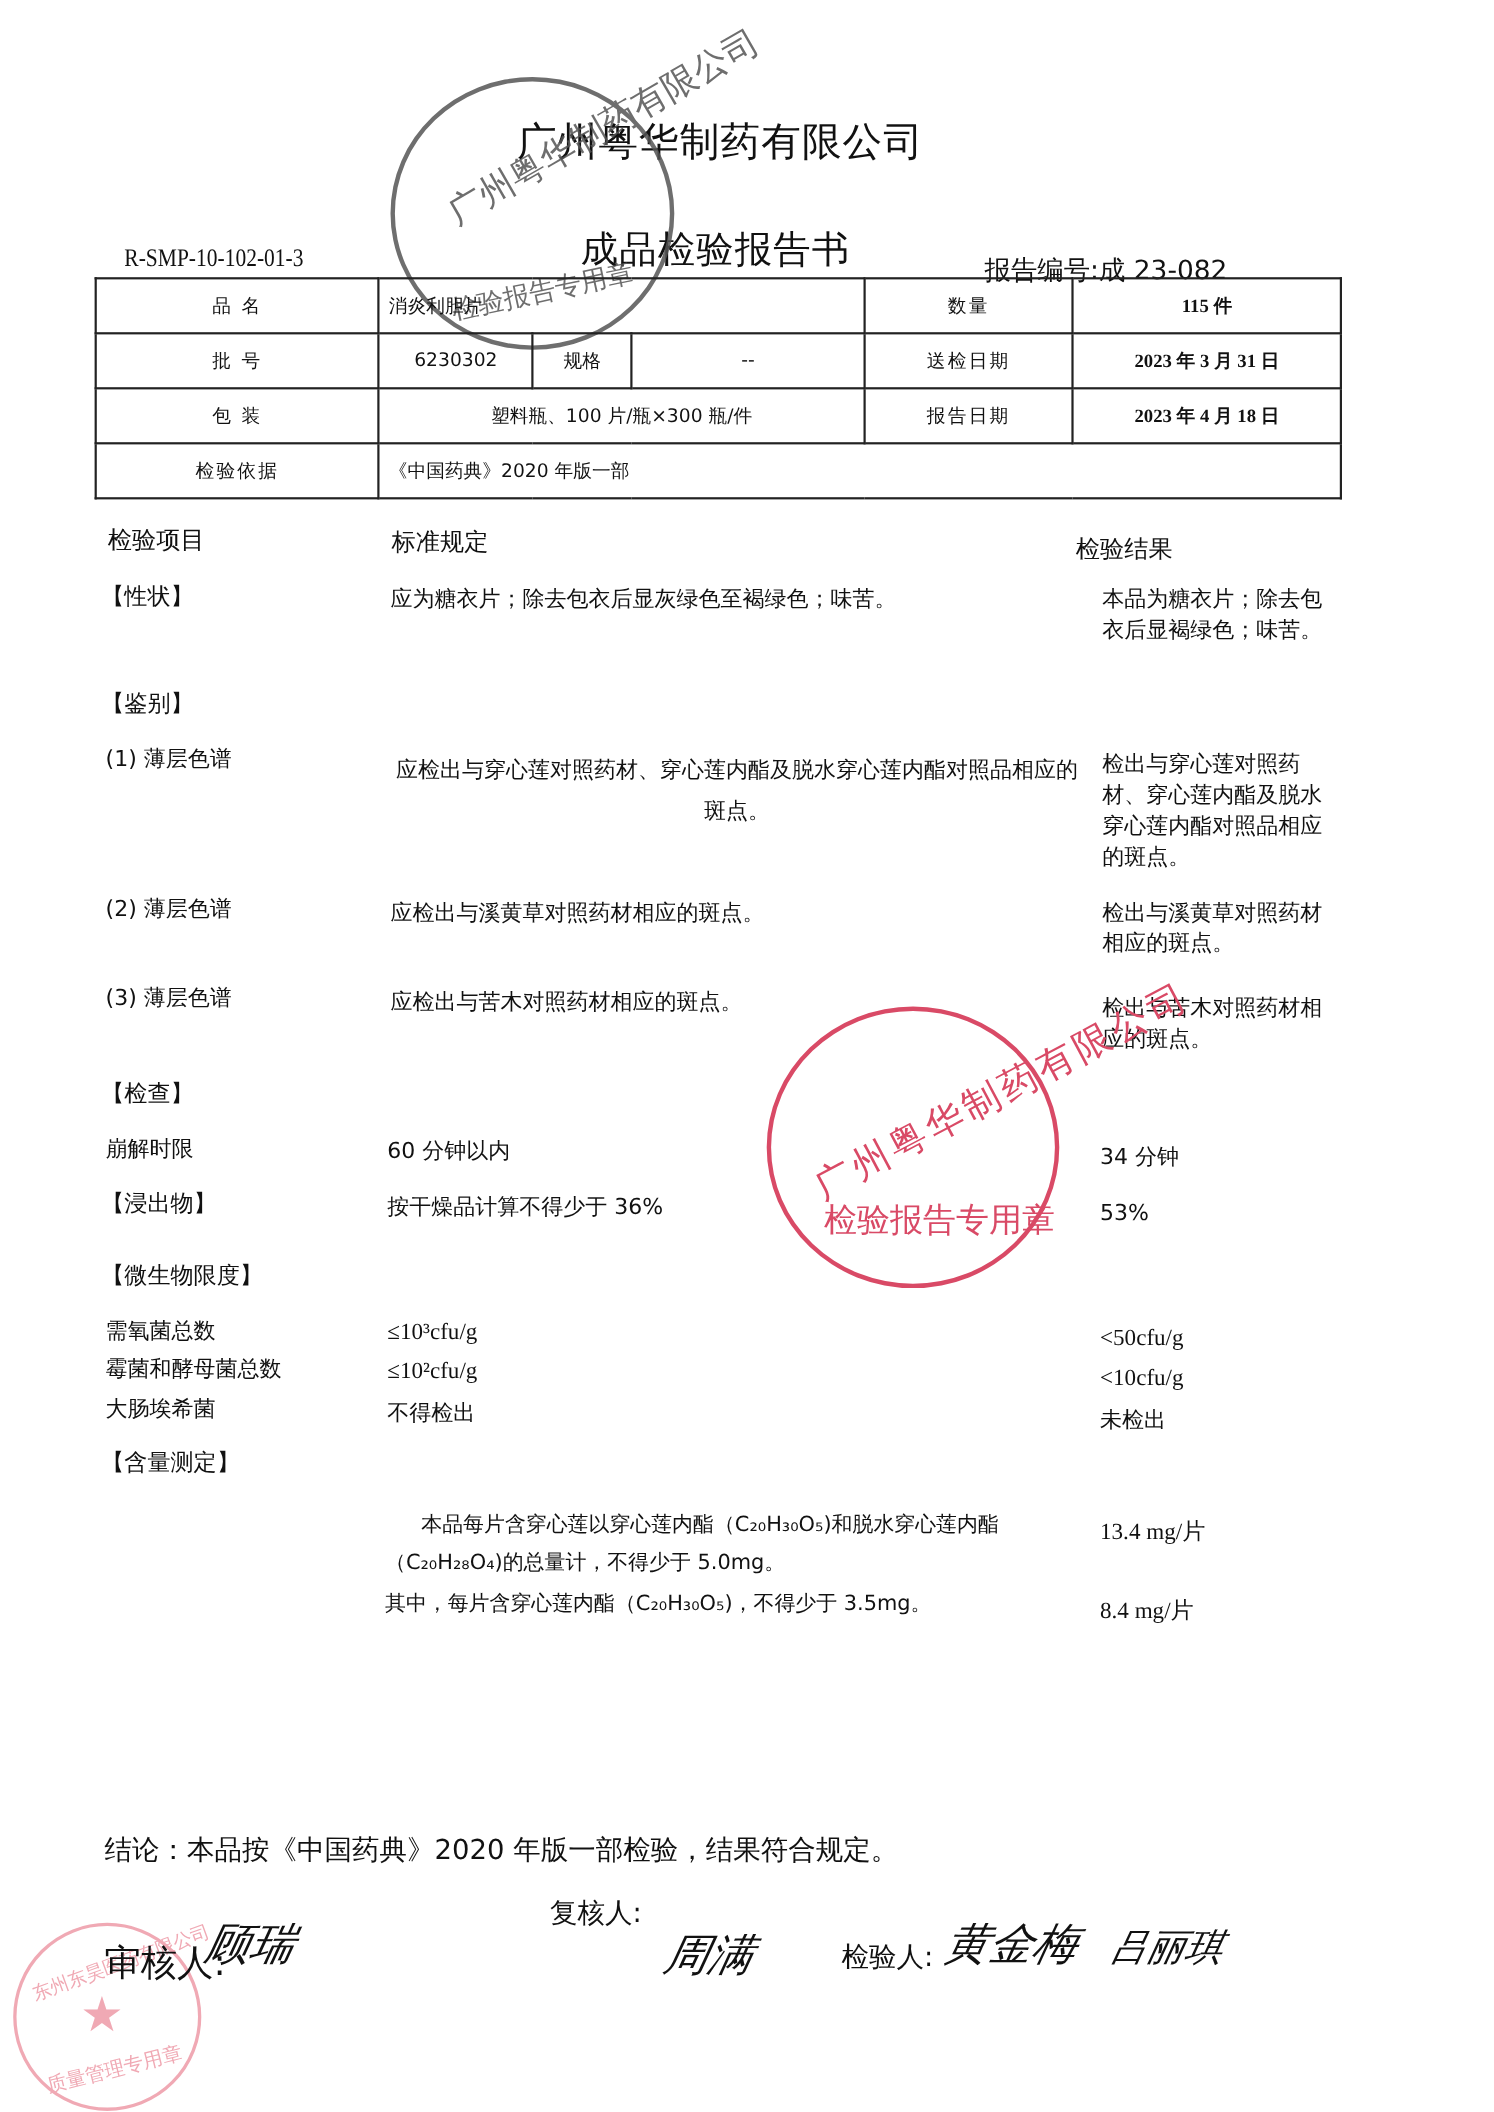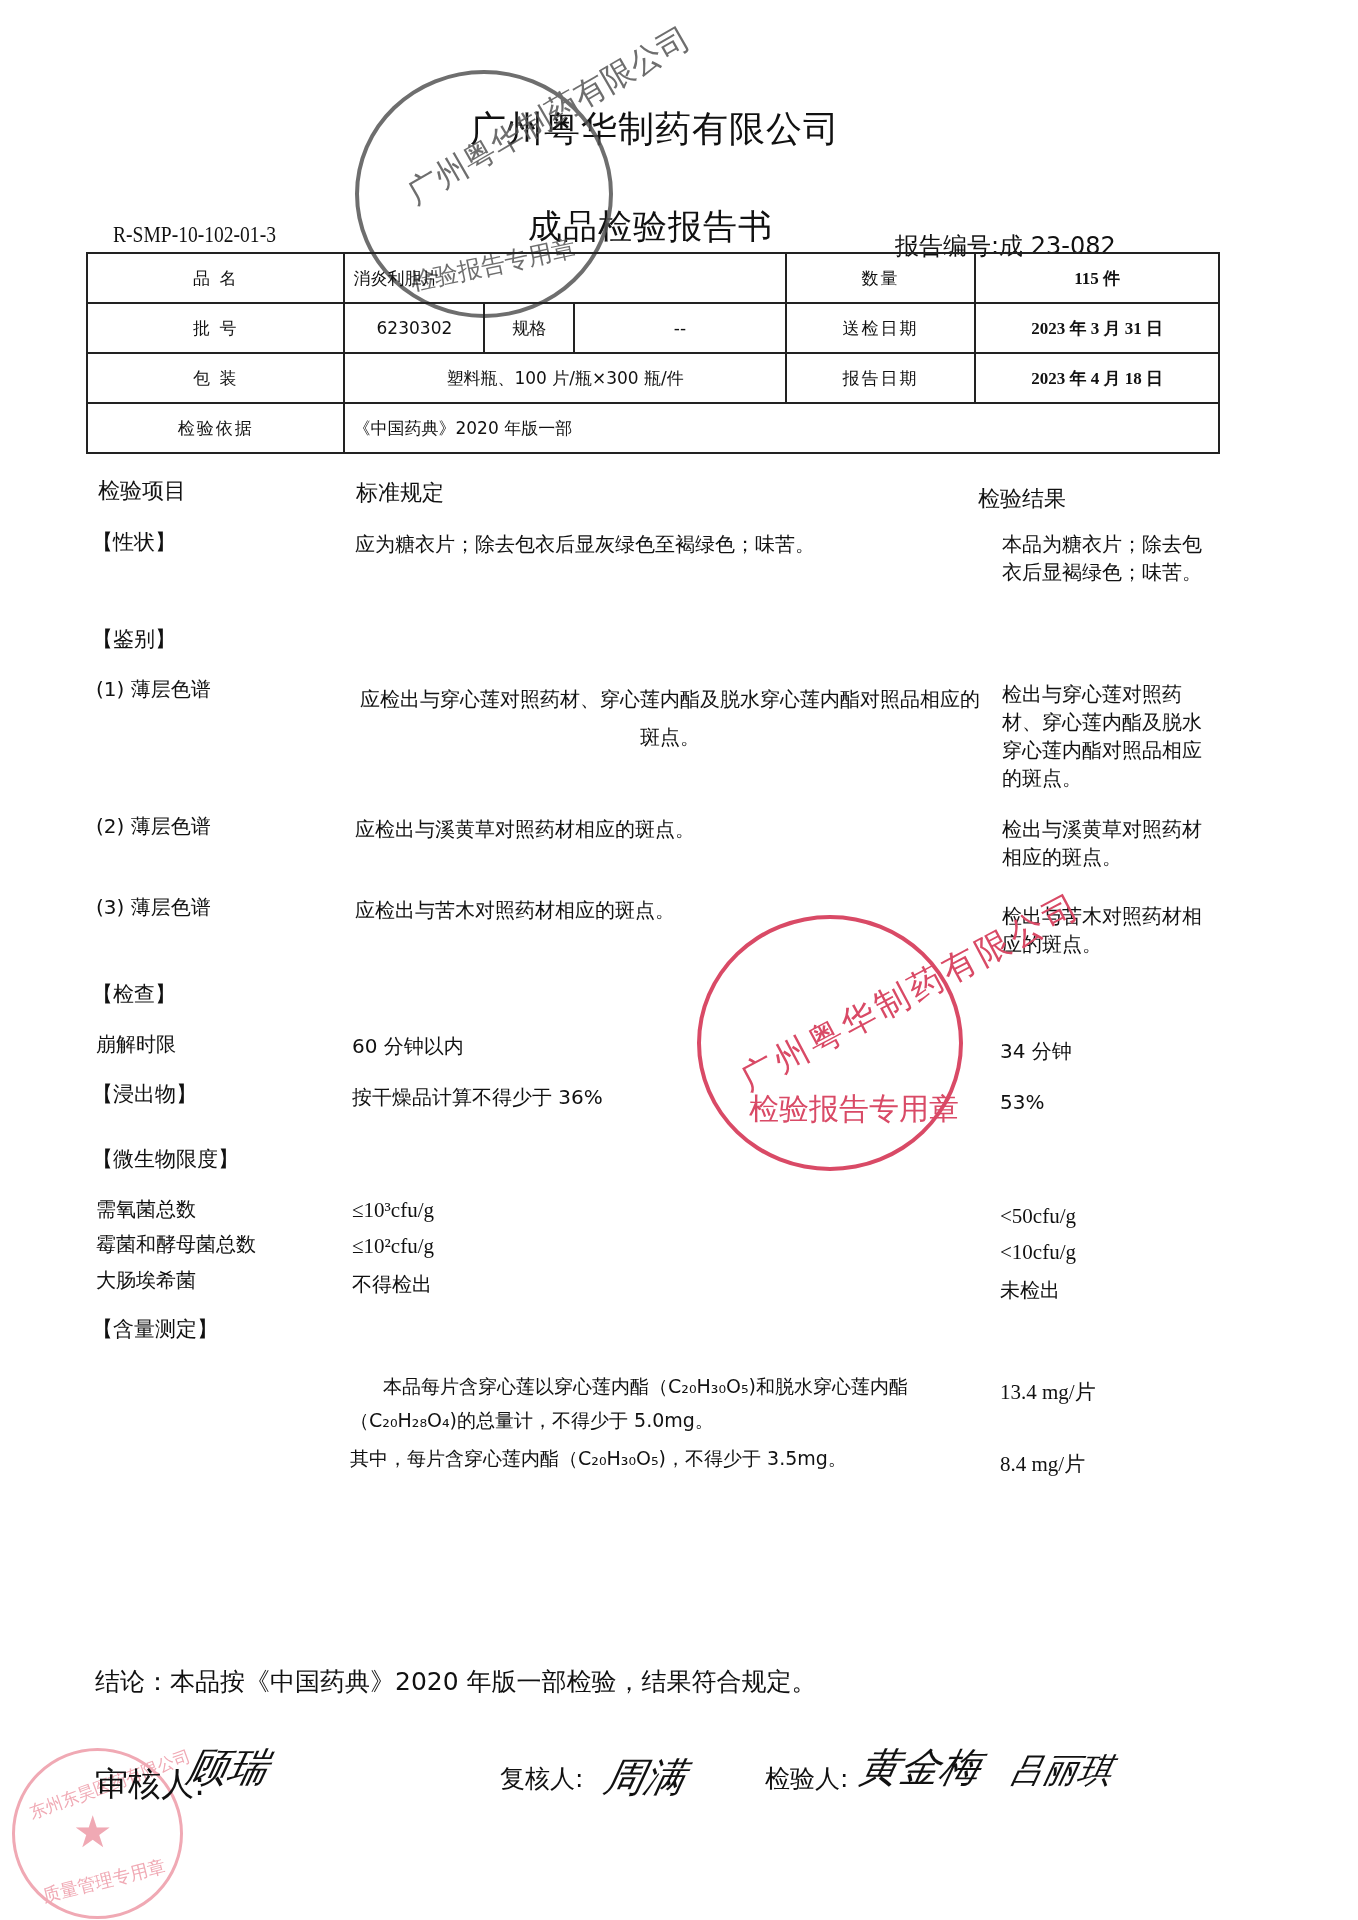--- a/index.html
+++ b/index.html
@@ -133,17 +133,17 @@
 <div class="abs concl">结论：本品按《中国药典》2020 年版一部检验，结果符合规定。</div>
 
 <div class="stamp stamp-pink" style="left:12px;top:1748px;width:165px;height:165px;">
   <div class="stamp-text" style="left:10px;top:22px;font-size:17px;transform:rotate(-20deg);">东州东昊医药有限公司</div>
   <div class="stamp-text" style="left:58px;top:55px;font-size:44px;">★</div>
   <div class="stamp-text" style="left:26px;top:118px;font-size:18px;transform:rotate(-14deg);">质量管理专用章</div>
 </div>
 
 <div class="abs" style="left:95px;top:1762px;font-size:33px;">审核人:</div>
 <div class="sig" style="left:188px;top:1740px;">顾瑞</div>
-<div class="abs" style="left:500px;top:1762px;font-size:25px;">复核人:</div>
+<div class="abs" style="left:500px;top:1722px;font-size:25px;">复核人:</div>
 <div class="sig" style="left:605px;top:1750px;">周满</div>
 <div class="abs" style="left:765px;top:1762px;font-size:25px;">检验人:</div>
 <div class="sig" style="left:860px;top:1740px;">黄金梅</div>
 <div class="sig" style="left:1010px;top:1748px;font-size:34px;">吕丽琪</div>
 
 </body></html>

